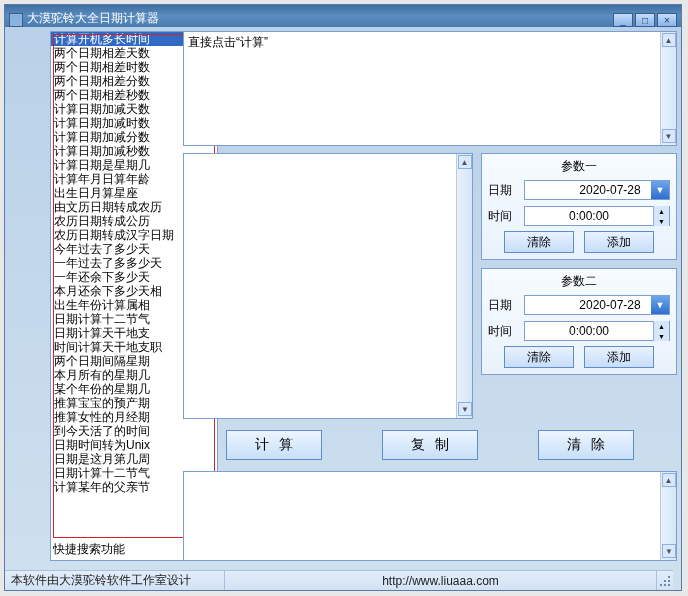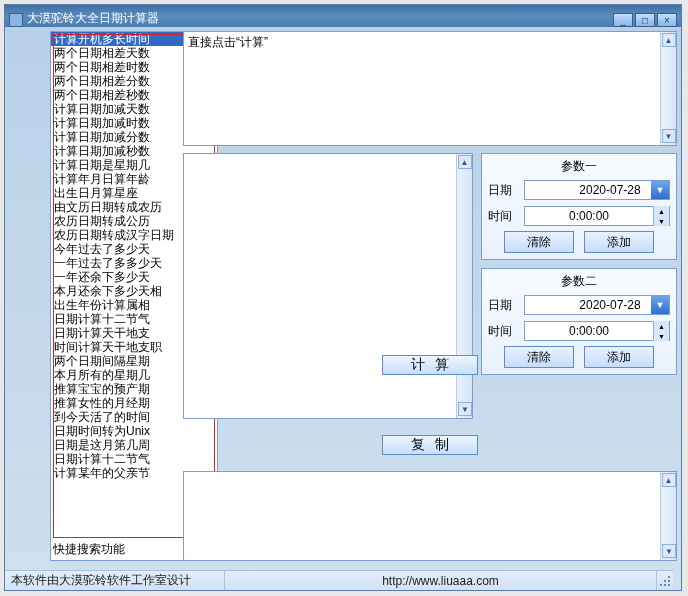--- a/index.html
+++ b/index.html
@@ -159,21 +159,20 @@
   }
   
   .bigbtns {
     position:absolute;
     left:178px; top:398px;
     width:494px; height:40px;
     display:flex;
     gap:60px;
     justify-content:center;
     align-items:center;
-    flex-direction:column;
   }
   .bigbtn {
     width:96px;height:30px;
     background:linear-gradient(#edf5ff,#c7dff9);
     border:1px solid #5f8bca;
     display:flex;align-items:center;justify-content:center;
     font-size:14px;
     letter-spacing:10px;
     text-indent:10px;
     cursor:pointer;
@@ -242,20 +241,21 @@
           <li>今年过去了多少天</li>
           <li>一年过去了多多少天</li>
           <li>一年还余下多少天</li>
           <li>本月还余下多少天相</li>
           <li>出生年份计算属相</li>
           <li>日期计算十二节气</li>
           <li>日期计算天干地支</li>
           <li>时间计算天干地支职</li>
           <li>两个日期间隔星期</li>
           <li>本月所有的星期几</li>
+          <li>某个年份的星期几</li>
           <li>推算宝宝的预产期</li>
           <li>推算女性的月经期</li>
           <li>到今天活了的时间</li>
           <li>日期时间转为Unix</li>
           <li>日期是这月第几周</li>
           <li>日期计算十二节气</li>
           <li>计算某年的父亲节</li>
         </ul>
       <div class="redbox"></div>
       <div class="sidebar-footer">快捷搜索功能</div>

